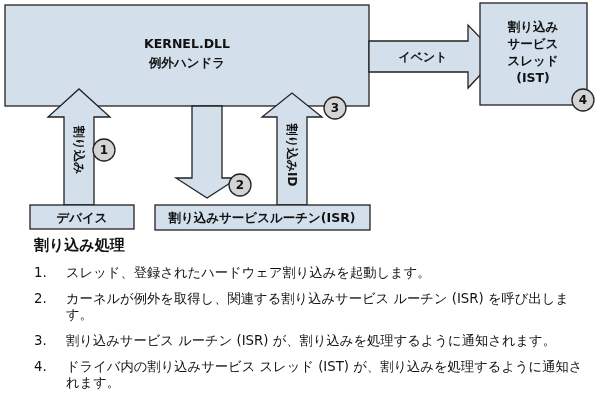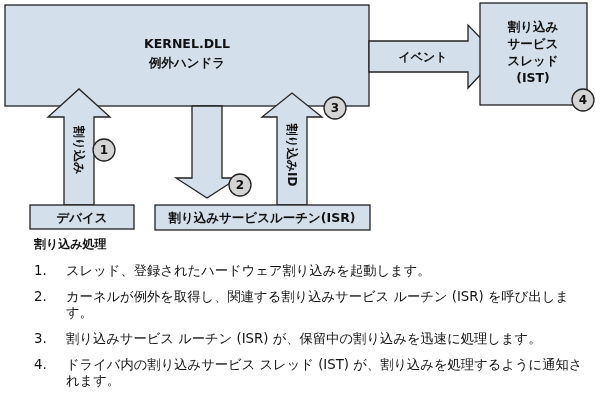--- a/index.html
+++ b/index.html
@@ -3,21 +3,21 @@
 <meta charset="utf-8">
 <style>
   html, body { margin:0; padding:0; background:#ffffff; }
   body { width:600px; height:413px; position:relative; overflow:hidden;
          font-family:"DejaVu Sans", "Liberation Sans", sans-serif; color:#111; }
   #diagram { position:absolute; left:0; top:0; width:600px; height:240px; }
   .box-label { font-weight:bold; font-size:12.5px; fill:#111; text-anchor:middle; }
   .circle-num { font-weight:bold; font-size:12px; fill:#111; text-anchor:middle; }
   .arrow-label { font-weight:bold; font-size:12px; fill:#111; text-anchor:middle; }
   #legend { position:absolute; left:34px; top:236px; width:560px; }
-  .legend-title { font-weight:bold; font-size:12px; margin:0 0 10px 0; }
+  .legend-title { font-weight:bold; font-size:15px; margin:0 0 10px 0; }
   ol.steps { list-style:none; margin:0; padding:0; }
   ol.steps li { position:relative; padding-left:32px; font-size:13.3px; line-height:16px; margin-bottom:10px; }
   ol.steps li .num { position:absolute; left:0; top:0; }
 </style>
 </head>
 <body>
 
 <svg id="diagram" width="600" height="240" viewBox="0 0 600 240">
 
   <rect x="5" y="5" width="364" height="101" fill="#d3dfeb" stroke="#222" stroke-width="1.3"></rect>
@@ -71,20 +71,20 @@
     <li>
       <span class="num">1.</span>
       <span>スレッド、登録されたハードウェア割り込みを起動します。</span>
     </li>
     <li>
       <span class="num">2.</span>
       <span>カーネルが例外を取得し、関連する割り込みサービス ルーチン (ISR) を呼び出します。</span>
     </li>
     <li>
       <span class="num">3.</span>
-      <span>割り込みサービス ルーチン (ISR) が、保留中の割り込みを迅速に処理します。</span>
+      <span>割り込みサービス ルーチン (ISR) が、割り込みを処理するように通知されます。</span>
     </li>
     <li>
       <span class="num">4.</span>
       <span>ドライバ内の割り込みサービス スレッド (IST) が、割り込みを処理するように通知されます。</span>
     </li>
   </ol>
 </div>
 
 </body></html>

